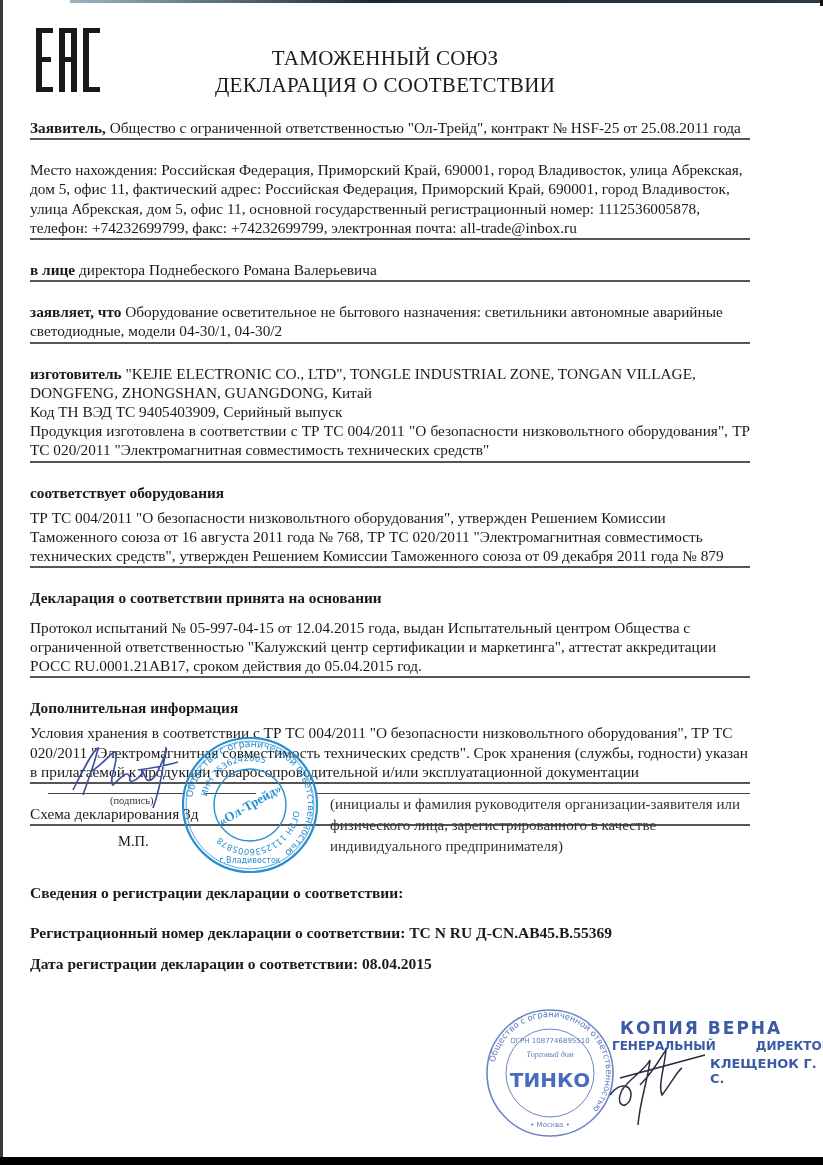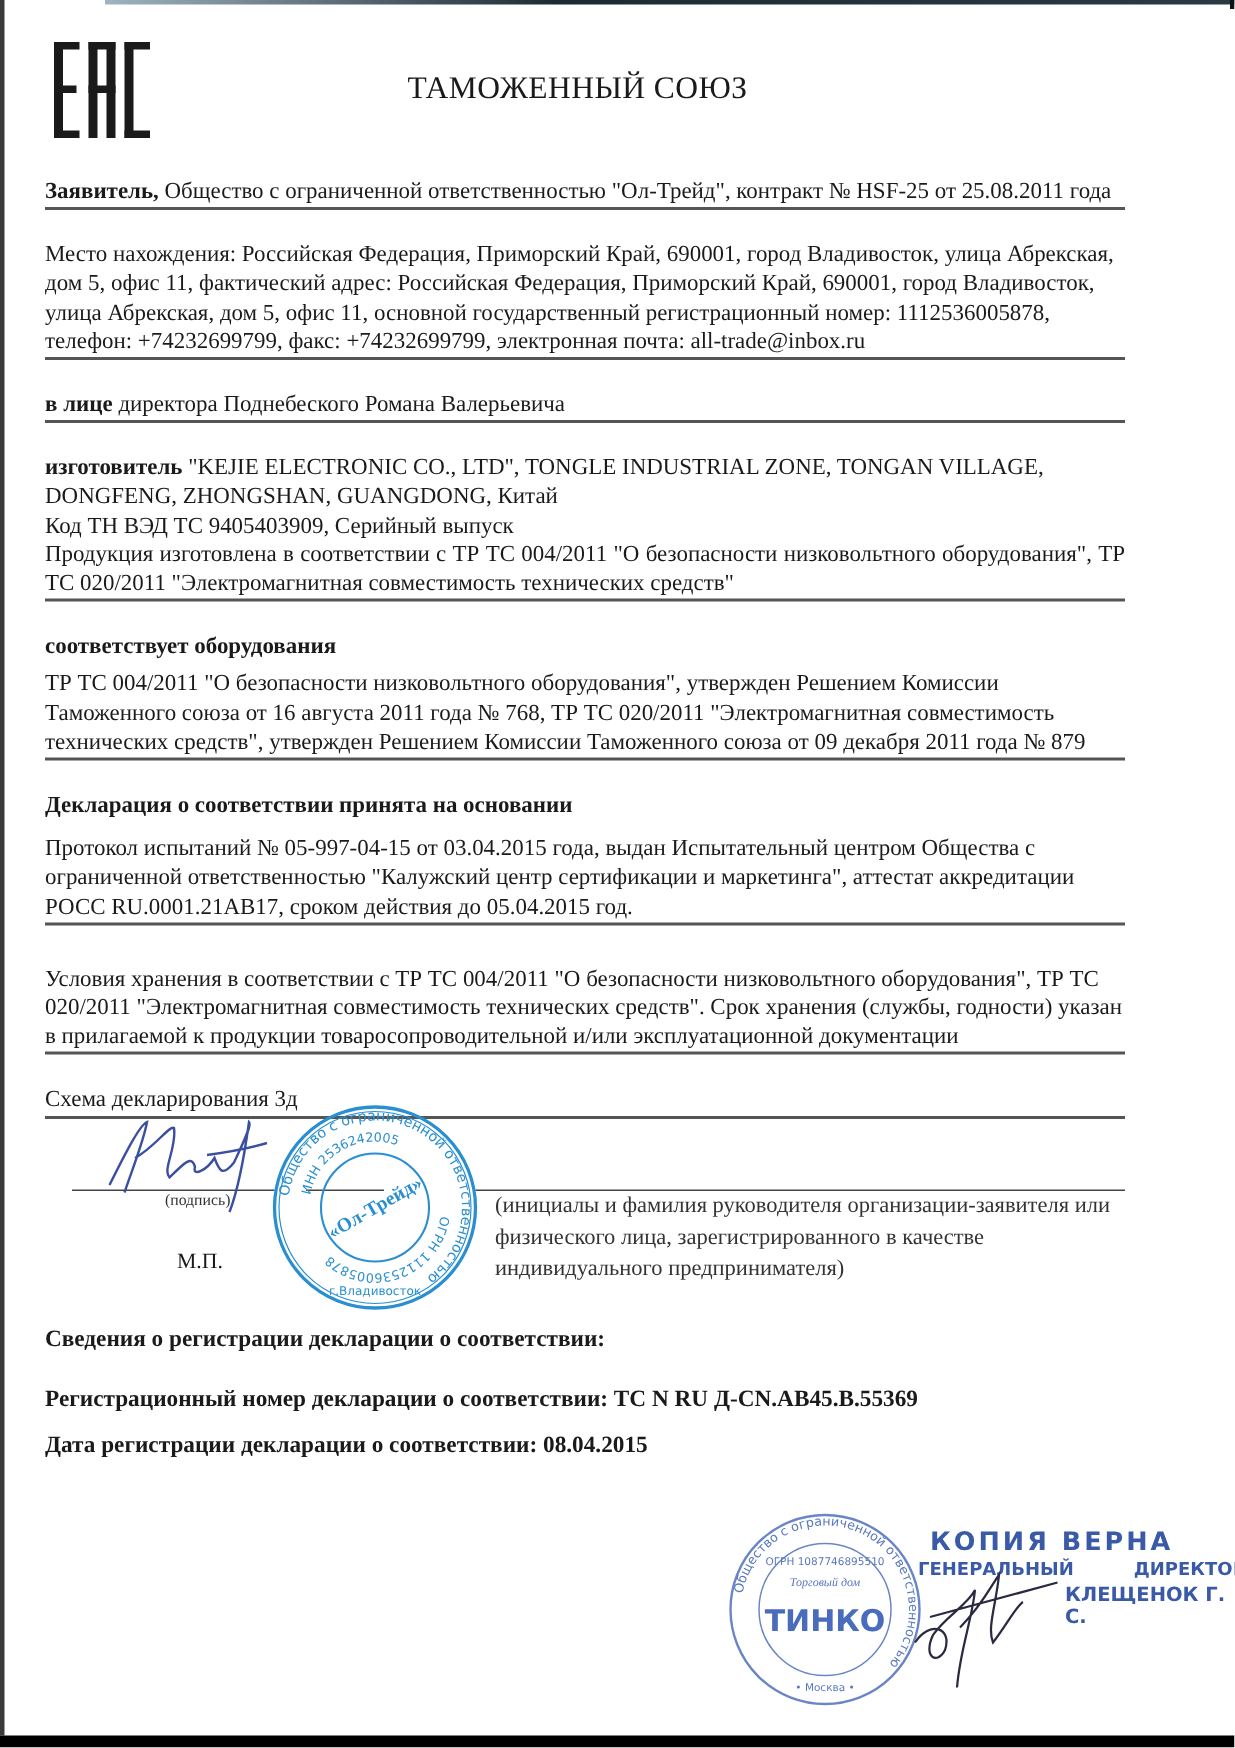--- a/index.html
+++ b/index.html
@@ -78,48 +78,53 @@
 
       <rect x="49" y="2" width="6" height="64"></rect>
       <rect x="49" y="2" width="17" height="5"></rect>
       <rect x="49" y="61" width="17" height="5"></rect>
     </g>
   </svg>
 </div>
 
 <div class="title">
   <span class="line">ТАМОЖЕННЫЙ СОЮЗ</span>
+  <span class="line">ДЕКЛАРАЦИЯ О СООТВЕТСТВИИ</span>
 </div>
 
 <div class="content">
   <div class="sec">
     <p><span class="b">Заявитель,</span><span> Общество с ограниченной ответственностью "Ол-Трейд", контракт № HSF-25 от 25.08.2011 года</span></p>
   </div>
   <div class="sec">
     <p>Место нахождения: Российская Федерация, Приморский Край, 690001, город Владивосток, улица Абрекская, дом 5, офис 11, фактический адрес: Российская Федерация, Приморский Край, 690001, город Владивосток, улица Абрекская, дом 5, офис 11, основной государственный регистрационный номер: 1112536005878, телефон: +74232699799, факс: +74232699799, электронная почта: all-trade@inbox.ru</p>
   </div>
   <div class="sec">
     <p><span class="b">в лице</span><span> директора Поднебеского Романа Валерьевича</span></p>
+  </div>
+  <div class="sec">
+    <p><span class="b">заявляет, что</span><span> Оборудование осветительное не бытового назначения: светильники автономные аварийные светодиодные, модели 04-30/1, 04-30/2</span></p>
   </div>
   <div class="sec">
     <p><span class="b">изготовитель</span><span> "KEJIE ELECTRONIC CO., LTD", TONGLE INDUSTRIAL ZONE, TONGAN VILLAGE, DONGFENG, ZHONGSHAN, GUANGDONG, Китай</span></p>
     <p>Код ТН ВЭД ТС 9405403909, Серийный выпуск</p>
     <p class="justify">Продукция изготовлена в соответствии с ТР ТС 004/2011 "О безопасности низковольтного оборудования", ТР ТС 020/2011 "Электромагнитная совместимость технических средств"</p>
   </div>
   <div class="sec">
     <p class="head">соответствует оборудования</p>
     <div class="gap-sm"></div>
     <p>ТР ТС 004/2011 "О безопасности низковольтного оборудования", утвержден Решением Комиссии Таможенного союза от 16 августа 2011 года № 768, ТР ТС 020/2011 "Электромагнитная совместимость технических средств", утвержден Решением Комиссии Таможенного союза от 09 декабря 2011 года № 879</p>
   </div>
   <div class="sec">
     <p class="head">Декларация о соответствии принята на основании</p>
     <div class="gap"></div>
-    <p>Протокол испытаний № 05-997-04-15 от  03.04.2015 года, выдан Испытательный центром Общества с ограниченной ответственностью "Калужский центр сертификации и маркетинга", аттестат аккредитации РОСС RU.0001.21АВ17, сроком действия до 05.04.2015 год.</p>
+    <p>Протокол испытаний № 05-997-04-15 от  12.04.2015 года, выдан Испытательный центром Общества с ограниченной ответственностью "Калужский центр сертификации и маркетинга", аттестат аккредитации РОСС RU.0001.21АВ17, сроком действия до 05.04.2015 год.</p>
   </div>
   <div class="sec">
+    <p class="head">Дополнительная информация</p>
     <div class="gap-sm"></div>
     <p>Условия хранения в соответствии с ТР ТС 004/2011 "О безопасности низковольтного оборудования", ТР ТС 020/2011 "Электромагнитная совместимость технических средств". Срок хранения (службы, годности) указан в прилагаемой к продукции товаросопроводительной и/или эксплуатационной документации</p>
   </div>
   <div class="sec">
     <p>Схема декларирования 3д</p>
   </div>
 </div>
 
 <div class="sig-area">
   <div class="sig-line"></div>

